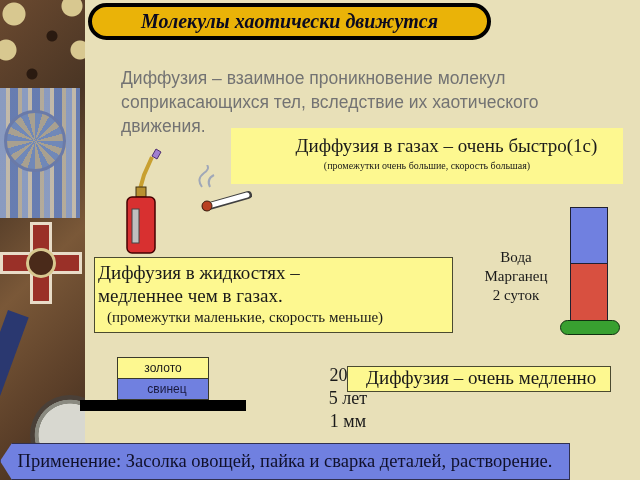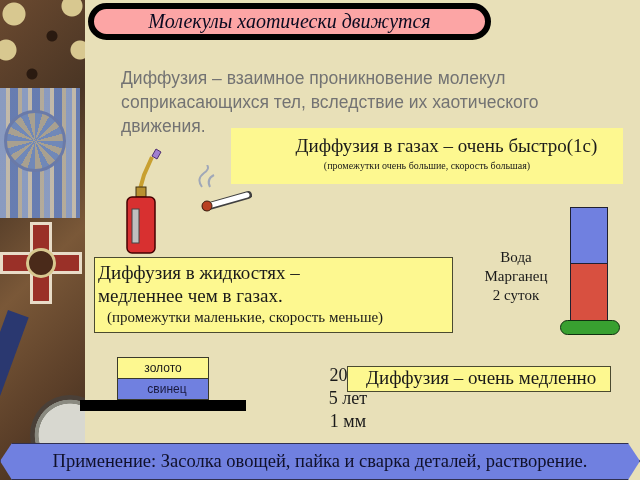--- a/index.html
+++ b/index.html
@@ -42,23 +42,23 @@
   .strap {
     position: absolute; left: 8px; top: 310px; width: 22px; height: 150px; background: #2a3870;
     transform: rotate(20deg); transform-origin: top left;
   }
   .compass {
     position: absolute; left: 30px; top: 395px; width: 80px; height: 80px; border-radius: 50%;
     background: radial-gradient(circle, #d8d8d0 0 55%, #8a8a80 56% 62%, #4a4038 63%);
   }
   .title-pill {
     position: absolute; left: 88px; top: 3px; width: 403px; height: 37px;
-    background: #fca5a5; border: 6px solid #000000; border-radius: 19px;
+    background: #eab308; border: 4px solid #000000; border-radius: 19px;
     display: flex; align-items: center; justify-content: center;
-    font-style: italic; font-weight: normal; font-size: 20px; color: #0a0a20;
+    font-style: italic; font-weight: bold; font-size: 20px; color: #0a0a20;
   }
   .definition {
     position: absolute; left: 121px; top: 66px; width: 480px;
     font-family: "Liberation Sans", "DejaVu Sans", sans-serif;
     font-size: 17.5px; line-height: 24px; color: #737373;
   }
   .box {
     position: absolute; background: #fdf890; border: 1.5px solid #4a4a30;
   }
   .gas-box {
@@ -85,21 +85,21 @@
   .cyl-bot { position: absolute; left: 570px; top: 263px; width: 38px; height: 60px; background: #d85040; border: 1.5px solid #202030; }
   .cyl-base { position: absolute; left: 560px; top: 320px; width: 60px; height: 15px; background: #38a030; border: 1.5px solid #103010; border-radius: 8px; }
   .conds {
     position: absolute; left: 283px; top: 364px; width: 50px; text-align: center;
     font-size: 18px; line-height: 23px; margin-left: 40px;
   }
   .gold { position: absolute; left: 117px; top: 357px; width: 92px; height: 22px; background: #fdf890; border: 1px solid #3a3a2a; text-align: center; font-family: "Liberation Sans", sans-serif; font-size: 12px; line-height: 20px; }
   .lead { position: absolute; left: 117px; top: 378px; width: 92px; height: 22px; background: #7080e0; border: 1px solid #3a3a2a; text-align: center; font-family: "Liberation Sans", sans-serif; font-size: 12px; line-height: 20px; color: #1a1a40; padding-left: 8px; }
   .plate { position: absolute; left: 80px; top: 400px; width: 166px; height: 11px; background: #000; }
   .footer {
-    position: absolute; left: 0; top: 443px; width: 640px; height: 37px;
+    position: absolute; left: 0; top: 443px; width: 570px; height: 37px;
     background: #7080e0; border: 1.5px solid #303050;
     clip-path: polygon(12px 0, 628px 0, 640px 18px, 628px 37px, 12px 37px, 0 18px);
     display: flex; align-items: center; justify-content: center;
     font-size: 18.5px; color: #10102a;
   }
   .illus { position: absolute; }
 </style>
 </head>
 <body>
 

